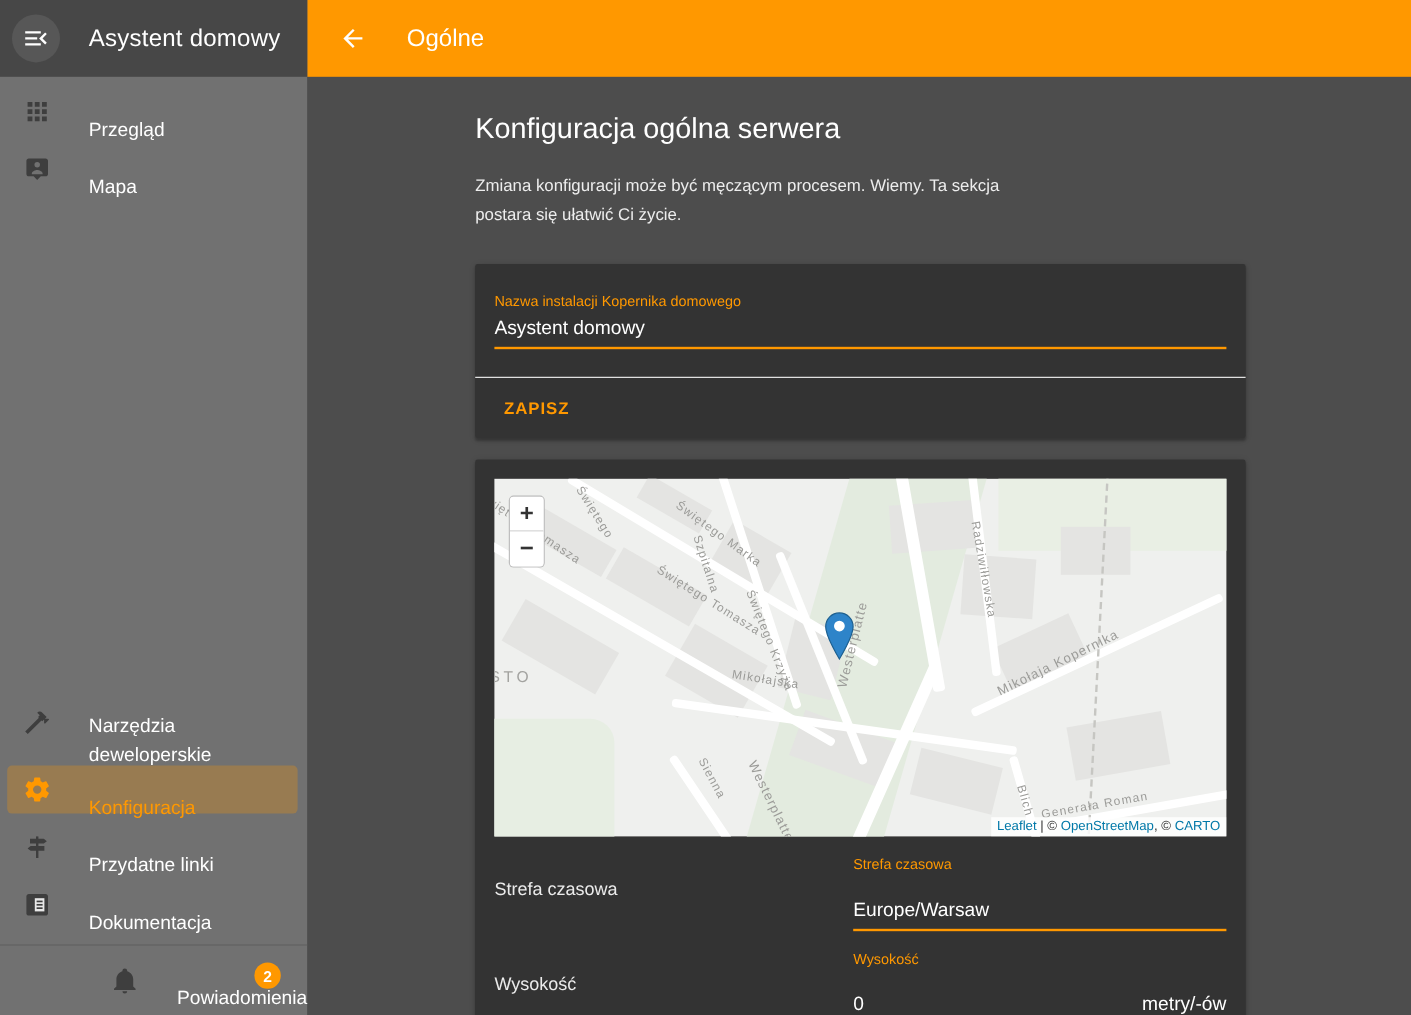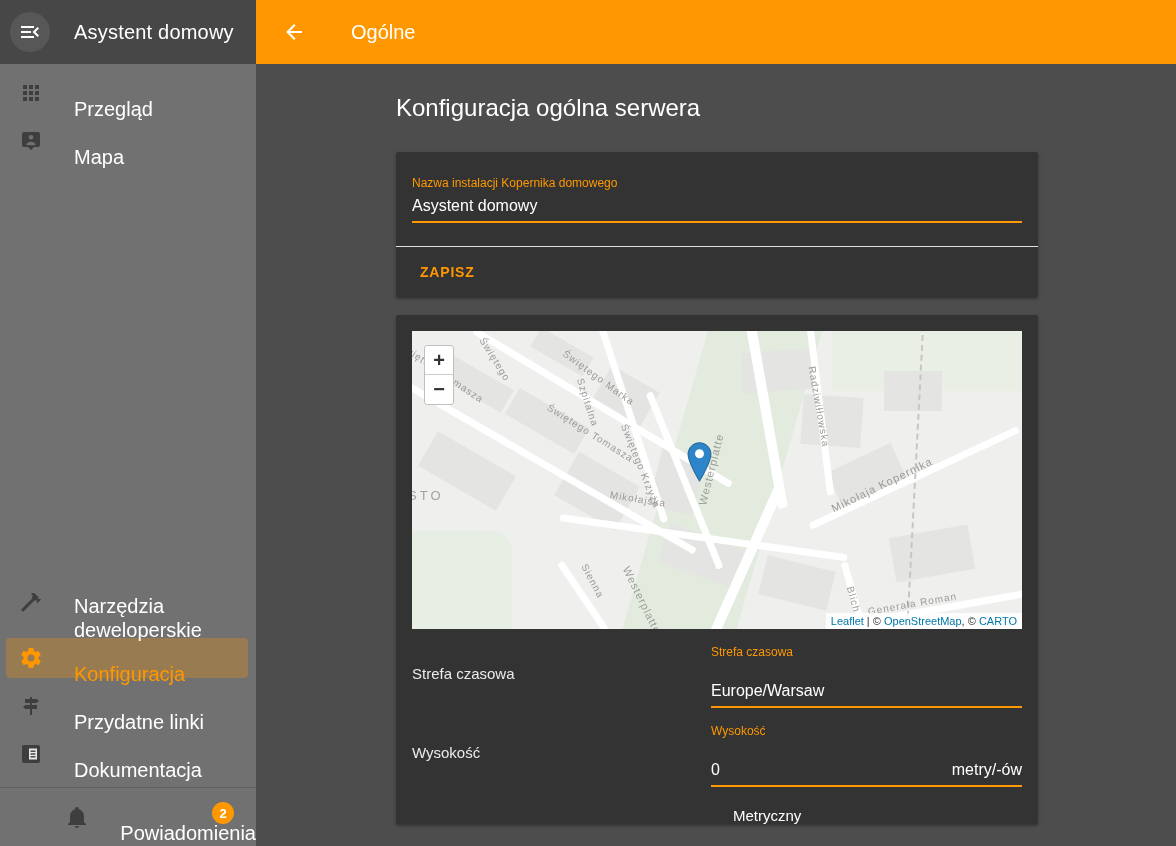--- a/index.html
+++ b/index.html
@@ -11,36 +11,36 @@
              display:flex; flex-direction:column; z-index:5; }
   .sidebar-header { height:64px; background:#474747; display:flex; align-items:center; padding-left:10px; flex:0 0 64px; }
   .menu-btn { width:40px; height:40px; border-radius:50%; background:#575757; display:flex; align-items:center; justify-content:center; cursor:pointer; }
   .menu-btn svg { width:24px; height:24px; fill:#fff; }
   .app-title { color:#fff; font-size:20px; margin-left:24px; font-weight:400; letter-spacing:.2px; }
 
   .nav-top { padding-top:5px; }
   .nav-bottom { margin-top:auto; }
   .nav-item { height:48px; display:flex; align-items:center; padding-left:19px; cursor:pointer; position:relative; }
   .nav-item svg { width:24px; height:24px; fill:#3e3e3e; flex:0 0 24px; position:relative; z-index:1; }
-  .nav-label { color:#fff; font-size:20px; margin-left:31px; line-height:22px; position:relative; z-index:1;margin-top:31px; }
+  .nav-label { color:#fff; font-size:16px; margin-left:31px; line-height:22px; position:relative; z-index:1;margin-top:31px; }
   .nav-item.two-line { height:64px; }
   .nav-item.two-line .nav-label { width:130px; line-height:24px; }
   .nav-item.selected::before { content:""; position:absolute; left:6px; right:8px; top:4px; bottom:4px;
                                background:rgba(255,152,0,.28); border-radius:4px; }
   .nav-item.selected .nav-label { color:#ff9800; }
   .nav-item.selected svg { fill:#ff9800; }
   .sidebar-divider { border-top:1px solid #616161; margin-top:9px; }
   .notif-row { height:58px; display:flex; align-items:center; padding-left:19px; position:relative; cursor:pointer;justify-content:flex-end; }
   .notif-row svg { width:24px; height:24px; fill:#3e3e3e; }
   .badge { position:absolute; right:22px; top:14px; width:22px; height:22px; border-radius:50%;
            background:#ff9800; color:#fff; font-size:13px; font-weight:bold; display:flex; align-items:center; justify-content:center; }
 
   
   .appbar { position:absolute; left:256px; top:0; width:920px; height:64px; background:#ff9800;
-            display:flex; align-items:center; z-index:4;gap:12px; }
+            display:flex; align-items:center; z-index:4; }
   .back-btn { margin-left:26px; width:24px; height:24px; cursor:pointer; }
   .back-btn svg { width:24px; height:24px; fill:#fff; }
   .page-title { color:#fff; font-size:20px; margin-left:33px; font-weight:400; }
 
   
   .content { position:absolute; left:256px; top:64px; width:920px; height:782px; background:#4d4d4d; overflow:hidden; }
   .container { width:642px; margin-left:140px; padding-top:30px; }
   h1.heading { color:#fff; font-size:24px; font-weight:400; }
   p.desc { color:#ededed; font-size:14px; line-height:24px; margin-top:20px; width:485px; font-weight:400; }
 
@@ -185,20 +185,21 @@
           <path d="M20,11V13H8L13.5,18.5L12.08,19.92L4.16,12L12.08,4.08L13.5,5.5L8,11H20Z"></path>
         </svg>
     </span>
   </div>
   <span class="page-title">Ogólne</span>
 </div>
 
 <div class="content">
   <div class="container">
     <h1 class="heading">Konfiguracja ogólna serwera</h1>
+    <p class="desc">Zmiana konfiguracji może być męczącym procesem. Wiemy. Ta sekcja postara się ułatwić Ci życie.</p>
 
     <div class="card card-1">
       <div class="field-block">
         <div class="field-label">Nazwa instalacji Kopernika domowego</div>
         <input class="field-input" type="text" value="Asystent domowy" style="">
         <div class="field-spacer"></div>
       </div>
       <div class="card-divider"></div>
       <div class="card-actions">
         <button class="save-btn">ZAPISZ</button>

